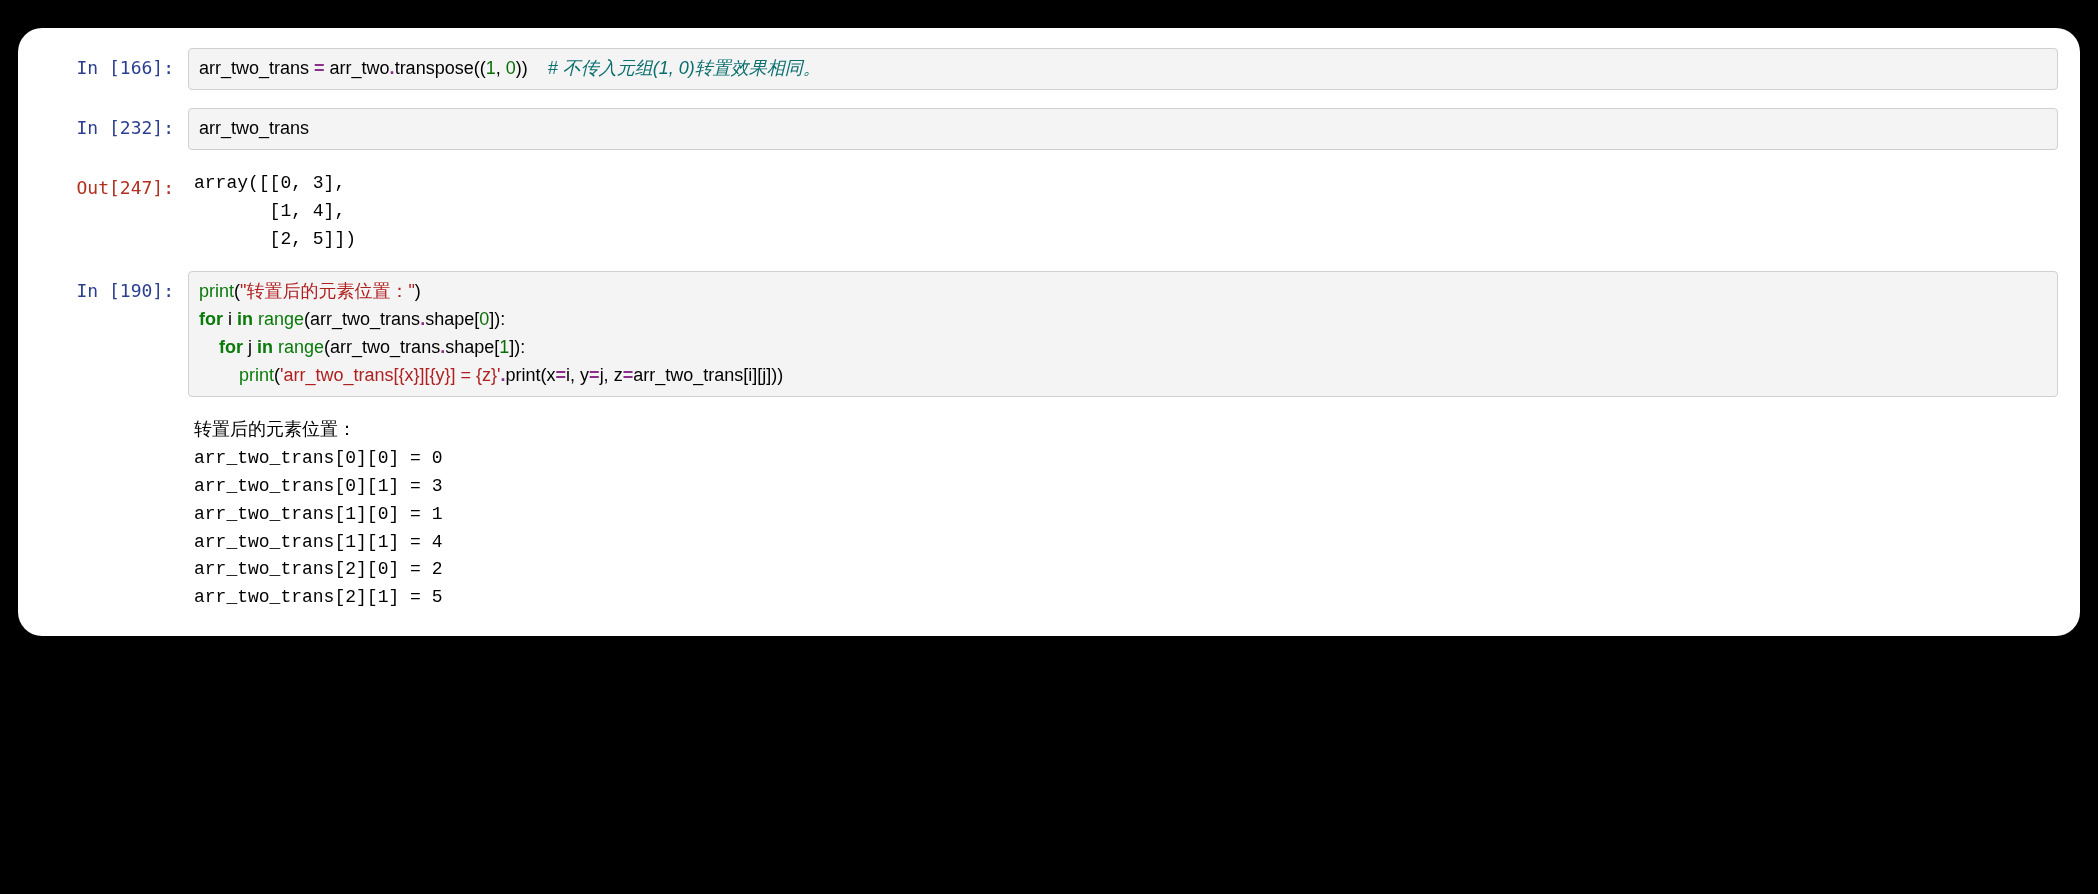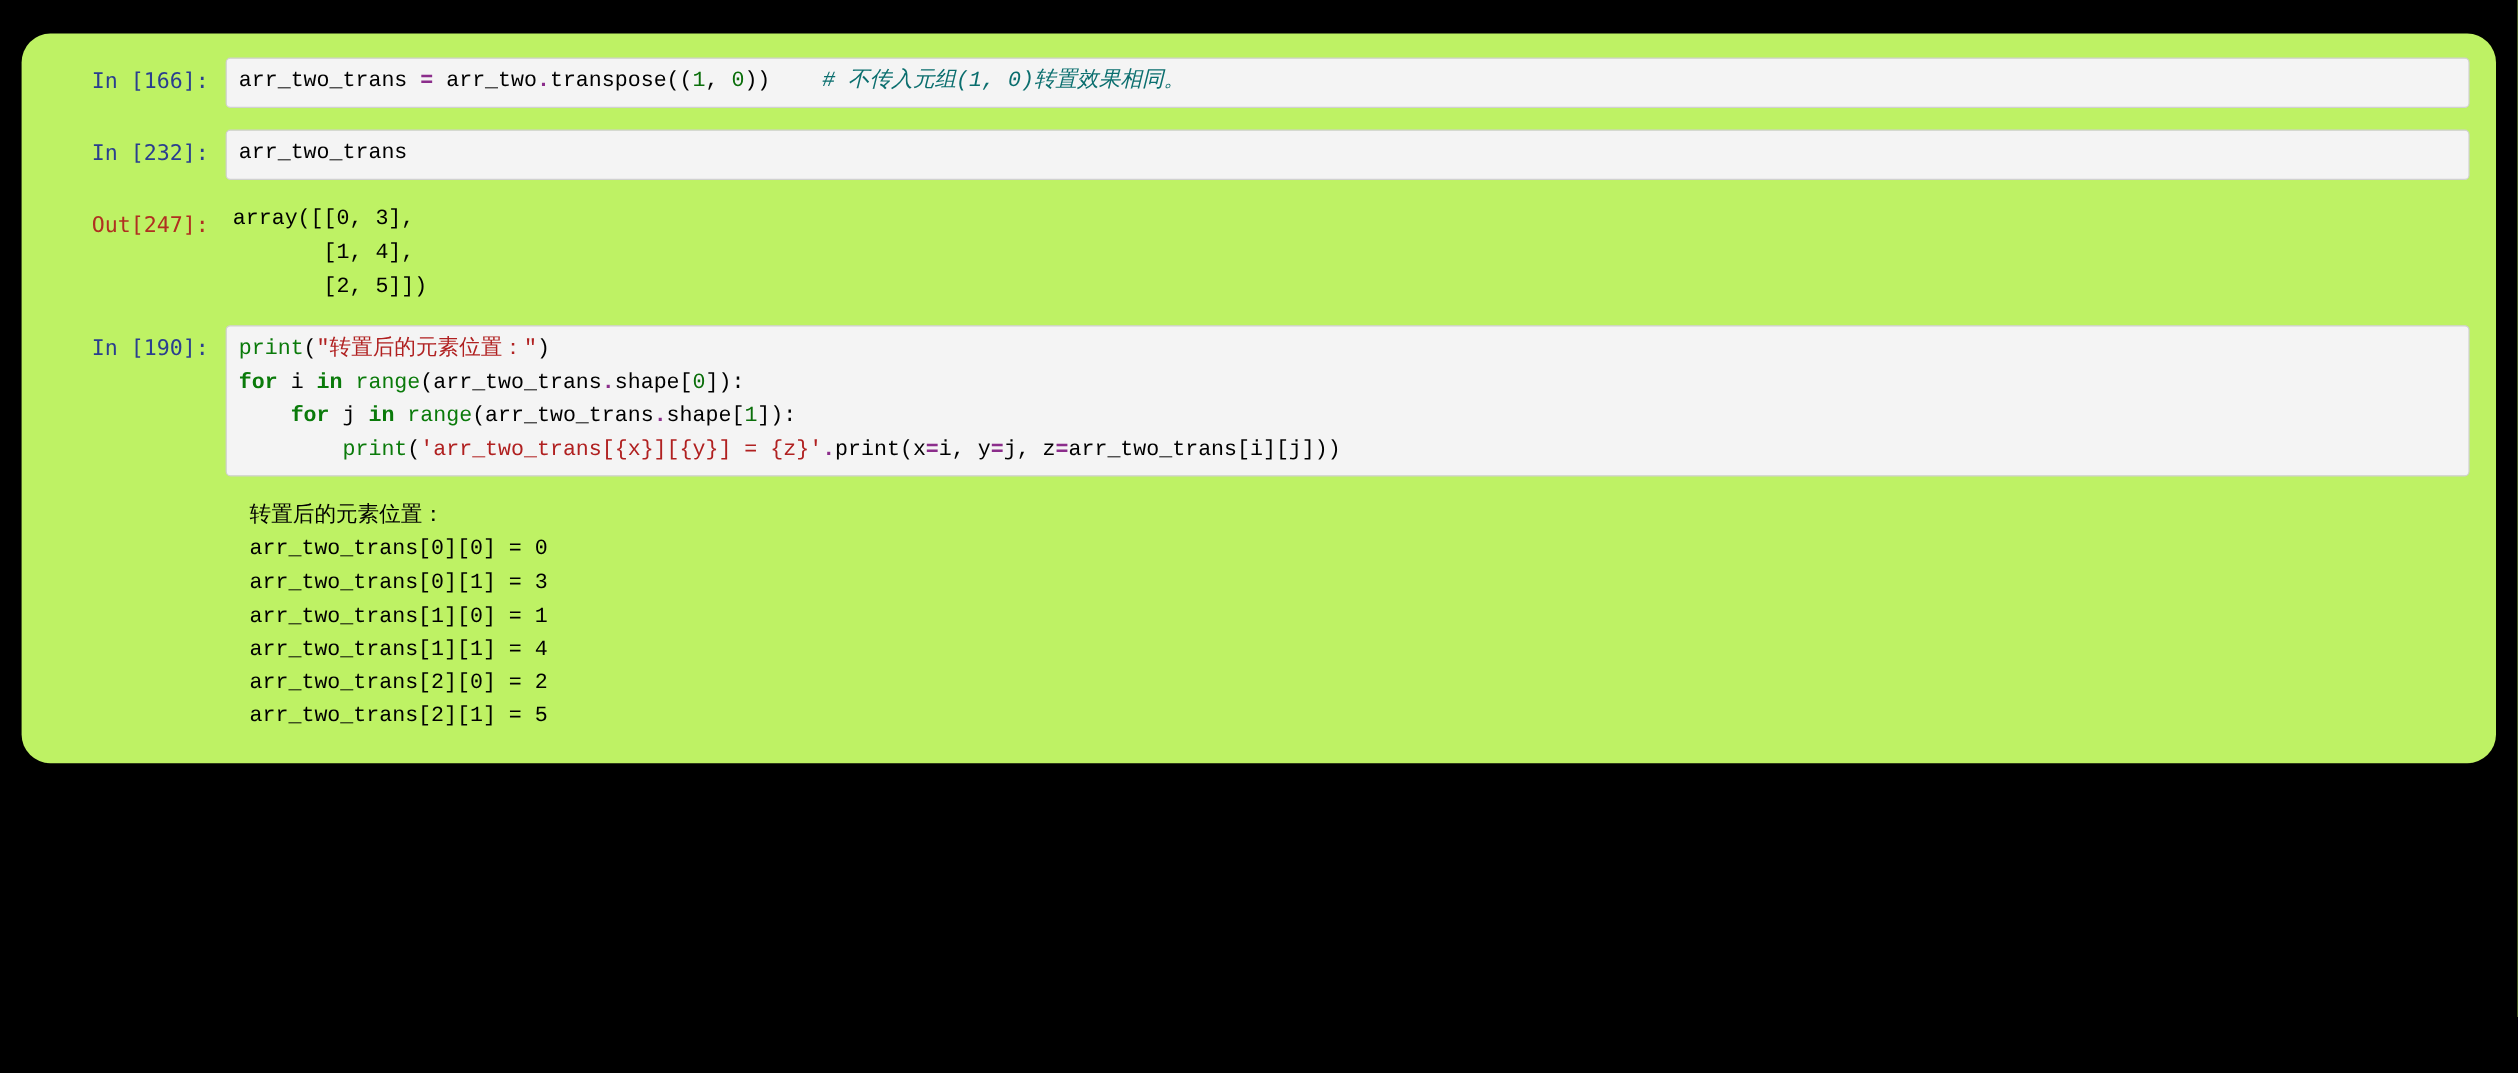--- a/index.html
+++ b/index.html
@@ -5,31 +5,31 @@
   * { box-sizing: border-box; }
   html, body { margin: 0; padding: 0; }
   body {
     background: #000;
     font-family: "DejaVu Sans Mono", Menlo, Consolas, monospace;
     font-size: 18px;
     line-height: 1.55;
     padding: 28px 18px;
   }
   .notebook {
-    background: #bef264;
+    background: #ffffff;
     border-radius: 24px;
     padding: 20px 0 24px 0;
     overflow: hidden;
   }
   .cell {
     display: flex;
     align-items: flex-start;
     margin-bottom: 18px;
   }
-  .cell:last-child { margin-bottom: 0; gap: 14px; }
+  .cell:last-child { margin-bottom: 0; }
   .prompt {
     width: 170px;
     flex: 0 0 170px;
     text-align: right;
     padding-right: 14px;
     padding-top: 6px;
     font-family: inherit;
     white-space: pre;
   }
   .prompt-in  { color: #2a3e8f; }
@@ -37,21 +37,21 @@
   .cell-body {
     flex: 1 1 auto;
     min-width: 0;
     padding-right: 22px;
   }
   .inputbox {
     background: #f4f4f4;
     border: 1px solid #d0d0d0;
     border-radius: 4px;
     padding: 6px 10px;
-    font-family: Liberation Mono, monospace;
+    font-family: Liberation Sans, sans-serif;
     white-space: pre;
     overflow-x: auto;
   }
   .plainout {
     font-family: Liberation Mono, monospace;
     white-space: pre;
     padding: 2px 0 0 6px;
   }
 
   

